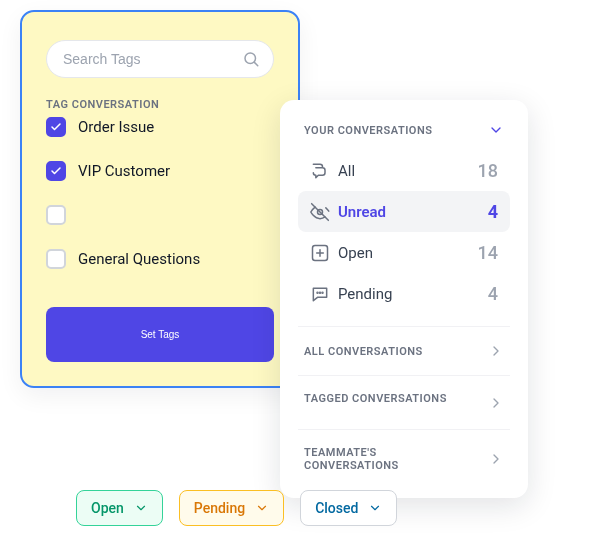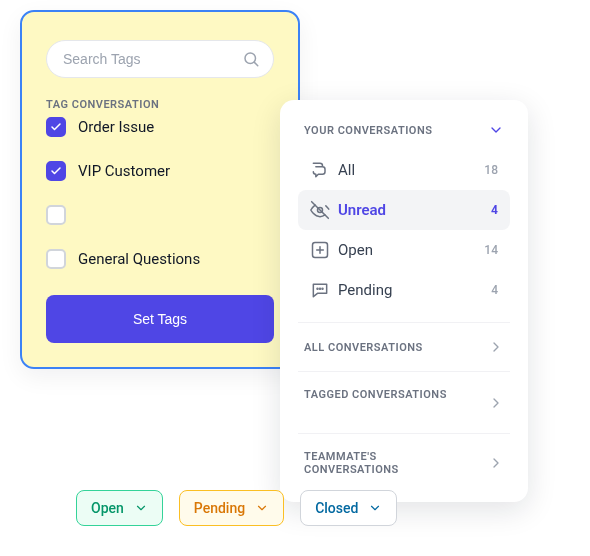--- a/index.html
+++ b/index.html
@@ -78,25 +78,25 @@
   .tag-label {
     font-size: 15px;
     color: #111827;
   }
   .set-tags-btn {
     width: 100%;
     background: #4f46e5;
     color: #fff;
     border: none;
     border-radius: 8px;
-    padding: 16px;
-    font-size: 14px;
+    padding: 22px;
+    font-size: 10px;
     font-weight: 500;
     cursor: pointer;
-    margin-top: 8px;
+    margin-top: 20px;
   }
   .conv-panel {
     position: absolute;
     left: 280px;
     top: 100px;
     width: 248px;
     background: #fff;
     border-radius: 14px;
     box-shadow: 0 8px 30px rgba(16,24,40,.12);
     padding: 22px 18px 10px;
@@ -122,21 +122,21 @@
     display: flex;
     justify-content: center;
     color: #6b7280;
   }
   .conv-row .name {
     flex: 1;
     font-size: 15px;
     color: #374151;
   }
   .conv-row .count {
-    font-size: 12px;
+    font-size: 18px;
     color: #9ca3af;
     font-weight: 500;
   }
   .conv-row.active {
     background: #f3f4f6;
   }
   .conv-row.active .name {
     color: #4f46e5;
     font-weight: 600;
   }
@@ -298,21 +298,21 @@
 
   <div class="conv-group" style="margin-top:12px">
     <span class="section-label" style="margin-bottom:0">ALL CONVERSATIONS</span>
     <span class="chev">
       <svg width="16" height="16" viewBox="0 0 24 24" fill="none" stroke="currentColor" stroke-width="2" stroke-linecap="round" stroke-linejoin="round">
           <polyline points="9 18 15 12 9 6"></polyline>
         </svg>
     </span>
   </div>
   <div class="conv-group">
-    <span class="section-label" style="margin-bottom:16px">TAGGED CONVERSATIONS</span>
+    <span class="section-label" style="margin-bottom:8px">TAGGED CONVERSATIONS</span>
     <span class="chev">
       <svg width="16" height="16" viewBox="0 0 24 24" fill="none" stroke="currentColor" stroke-width="2" stroke-linecap="round" stroke-linejoin="round">
           <polyline points="9 18 15 12 9 6"></polyline>
         </svg>
     </span>
   </div>
   <div class="conv-group">
     <span class="section-label" style="margin-bottom:0">TEAMMATE'S CONVERSATIONS</span>
     <span class="chev">
       <svg width="16" height="16" viewBox="0 0 24 24" fill="none" stroke="currentColor" stroke-width="2" stroke-linecap="round" stroke-linejoin="round">

